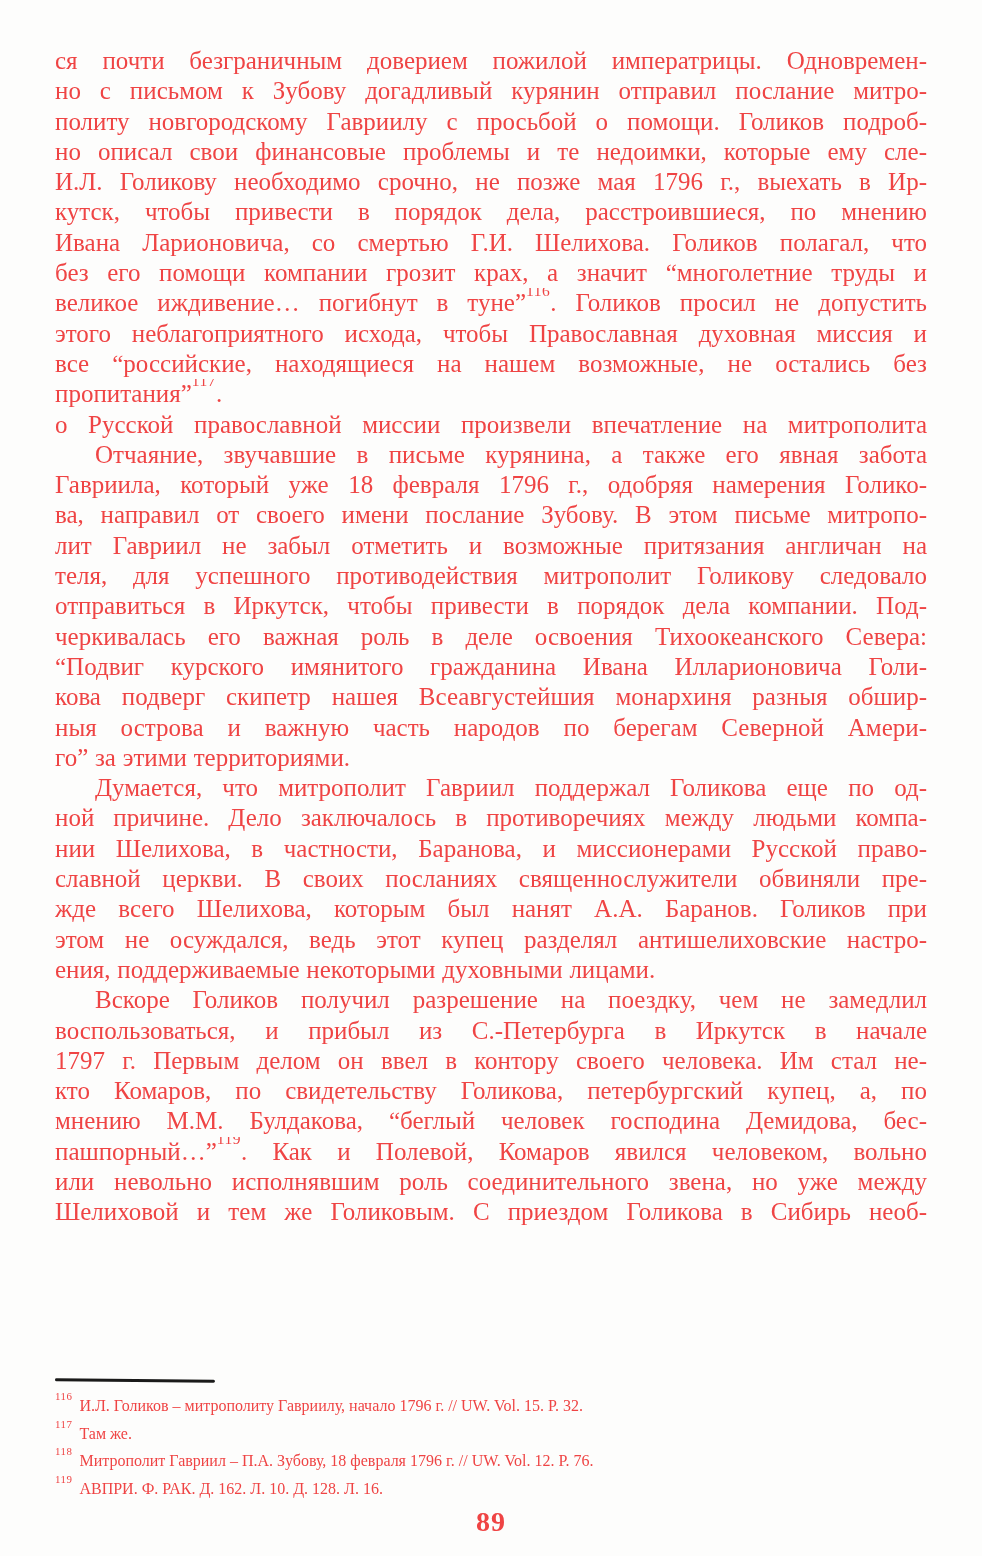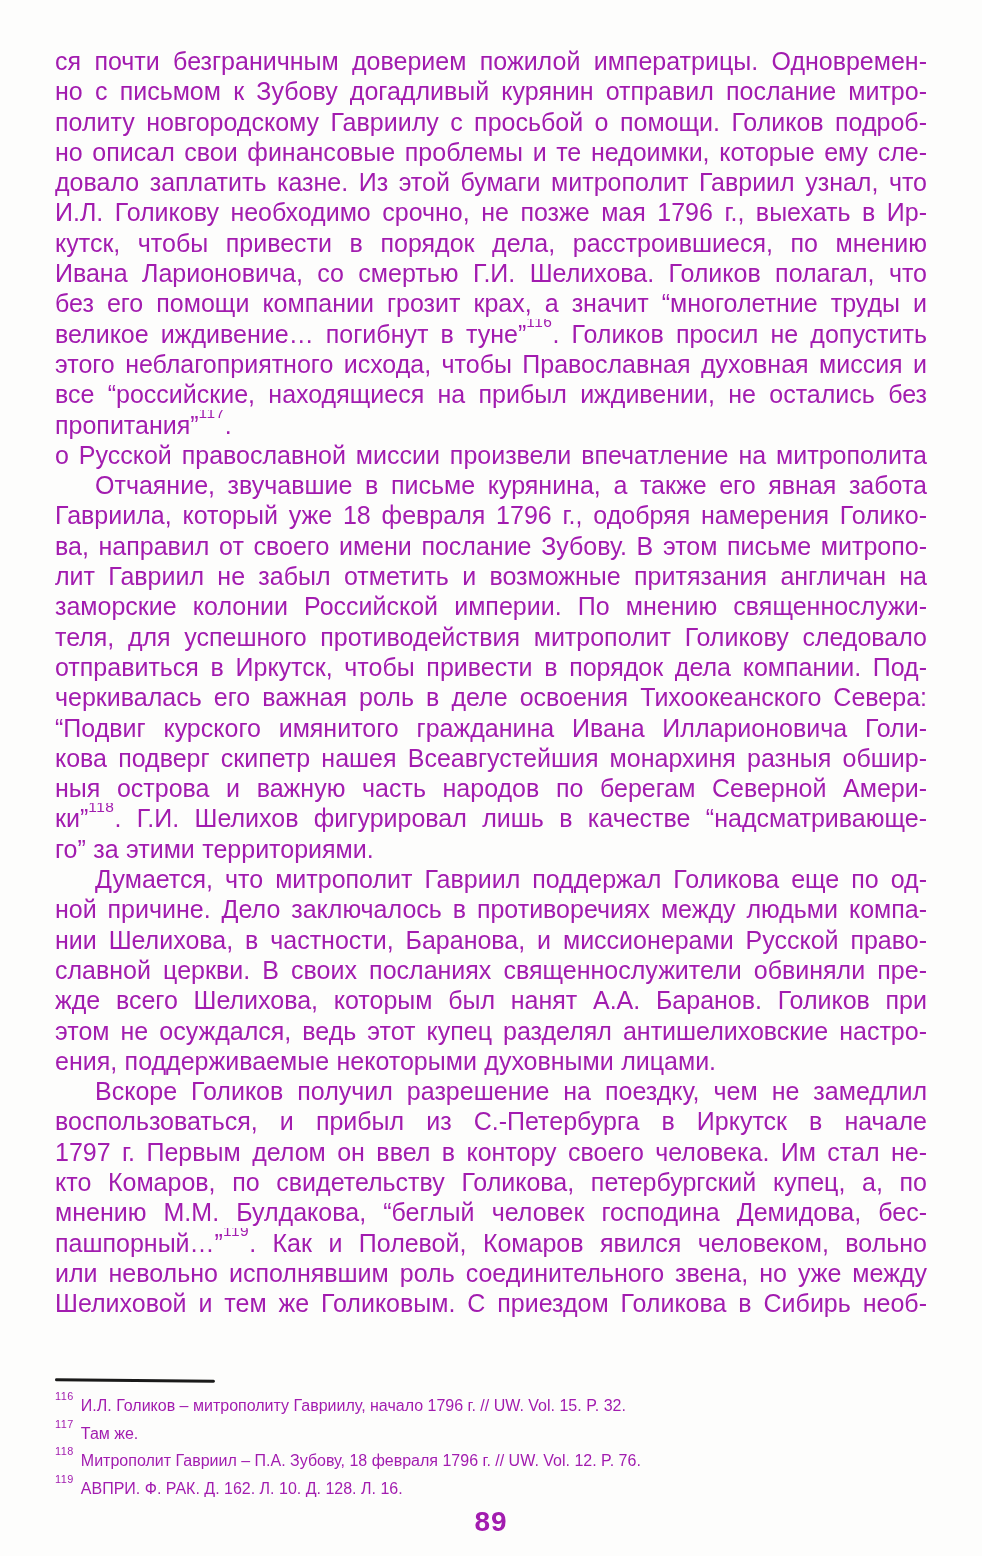--- a/index.html
+++ b/index.html
@@ -6,22 +6,22 @@
     margin: 0;
     padding: 0;
     background: #e8e8e8;
   }
   .page {
     position: relative;
     width: 982px;
     height: 1556px;
     background: #fdfdfc;
     overflow: hidden;
-    font-family: Liberation Sans, sans-serif;
-    color: #a21caf;
+    font-family: Liberation Serif, serif;
+    color: #ef4444;
   }
   .body-block {
     position: absolute;
     left: 55px;
     top: 46px;
     width: 872px;
   }
   .line {
     font-size: 25px;
     line-height: 30.3px;
@@ -86,44 +86,41 @@
 <body>
 
 <div class="page">
 
   <div class="body-block" id="body-block">
       <div>
         <div class="line">ся почти безграничным доверием пожилой императрицы. Одновремен-</div>
         <div class="line">но с письмом к Зубову догадливый курянин отправил послание митро-</div>
         <div class="line">политу новгородскому Гавриилу с просьбой о помощи. Голиков подроб-</div>
         <div class="line">но описал свои финансовые проблемы и те недоимки, которые ему сле-</div>
-        <div class="line">довало заплатить казне. Из этой бумаги митрополит Гавриил узнал, что</div>
         <div class="line">И.Л. Голикову необходимо срочно, не позже мая 1796 г., выехать в Ир-</div>
         <div class="line">кутск, чтобы привести в порядок дела, расстроившиеся, по мнению</div>
         <div class="line">Ивана Ларионовича, со смертью Г.И. Шелихова. Голиков полагал, что</div>
         <div class="line">без его помощи компании грозит крах, а значит “многолетние труды и</div>
         <div class="line">великое иждивение… погибнут в туне”<sup>116</sup>. Голиков просил не допустить</div>
         <div class="line">этого неблагоприятного исхода, чтобы Православная духовная миссия и</div>
-        <div class="line">все “российские, находящиеся на прибыл иждивении, не остались без</div>
+        <div class="line">все “российские, находящиеся на нашем возможные, не остались без</div>
         <div class="line lastline">пропитания”<sup>117</sup>.</div>
       </div>
       <div>
         <div class="line">о Русской православной миссии произвели впечатление на митрополита</div>
         <div class="line indent">Отчаяние, звучавшие в письме курянина, а также его явная забота</div>
         <div class="line">Гавриила, который уже 18 февраля 1796 г., одобряя намерения Голико-</div>
         <div class="line">ва, направил от своего имени послание Зубову. В этом письме митропо-</div>
         <div class="line">лит Гавриил не забыл отметить и возможные притязания англичан на</div>
-        <div class="line">заморские колонии Российской империи. По мнению священнослужи-</div>
         <div class="line">теля, для успешного противодействия митрополит Голикову следовало</div>
         <div class="line">отправиться в Иркутск, чтобы привести в порядок дела компании. Под-</div>
         <div class="line">черкивалась его важная роль в деле освоения Тихоокеанского Севера:</div>
         <div class="line">“Подвиг курского имянитого гражданина Ивана Илларионовича Голи-</div>
         <div class="line">кова подверг скипетр нашея Всеавгустейшия монархиня разныя обшир-</div>
         <div class="line">ныя острова и важную часть народов по берегам Северной Амери-</div>
-        <div class="line">ки”<sup>118</sup>. Г.И. Шелихов фигурировал лишь в качестве “надсматривающе-</div>
         <div class="line lastline">го” за этими территориями.</div>
       </div>
       <div>
         <div class="line indent">Думается, что митрополит Гавриил поддержал Голикова еще по од-</div>
         <div class="line">ной причине. Дело заключалось в противоречиях между людьми компа-</div>
         <div class="line">нии Шелихова, в частности, Баранова, и миссионерами Русской право-</div>
         <div class="line">славной церкви. В своих посланиях священнослужители обвиняли пре-</div>
         <div class="line">жде всего Шелихова, которым был нанят А.А. Баранов. Голиков при</div>
         <div class="line">этом не осуждался, ведь этот купец разделял антишелиховские настро-</div>
         <div class="line lastline">ения, поддерживаемые некоторыми духовными лицами.</div>

